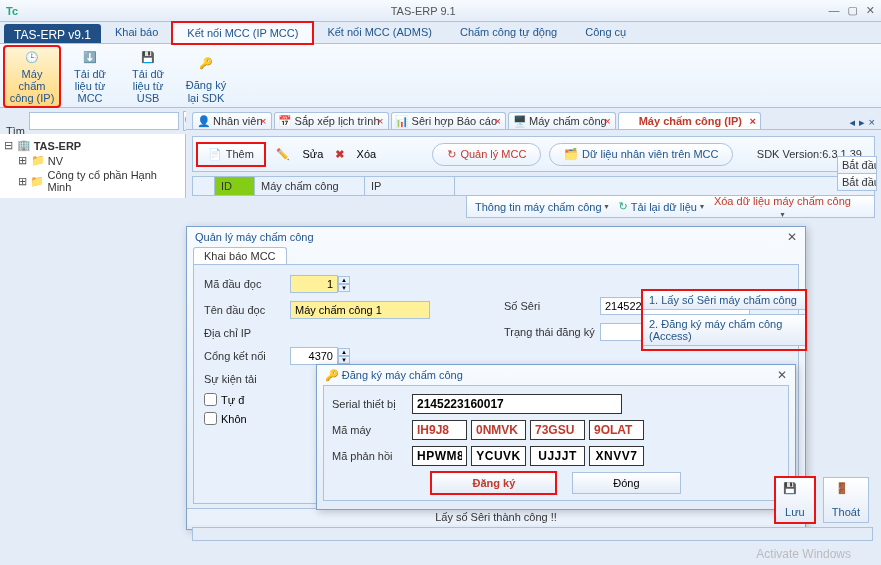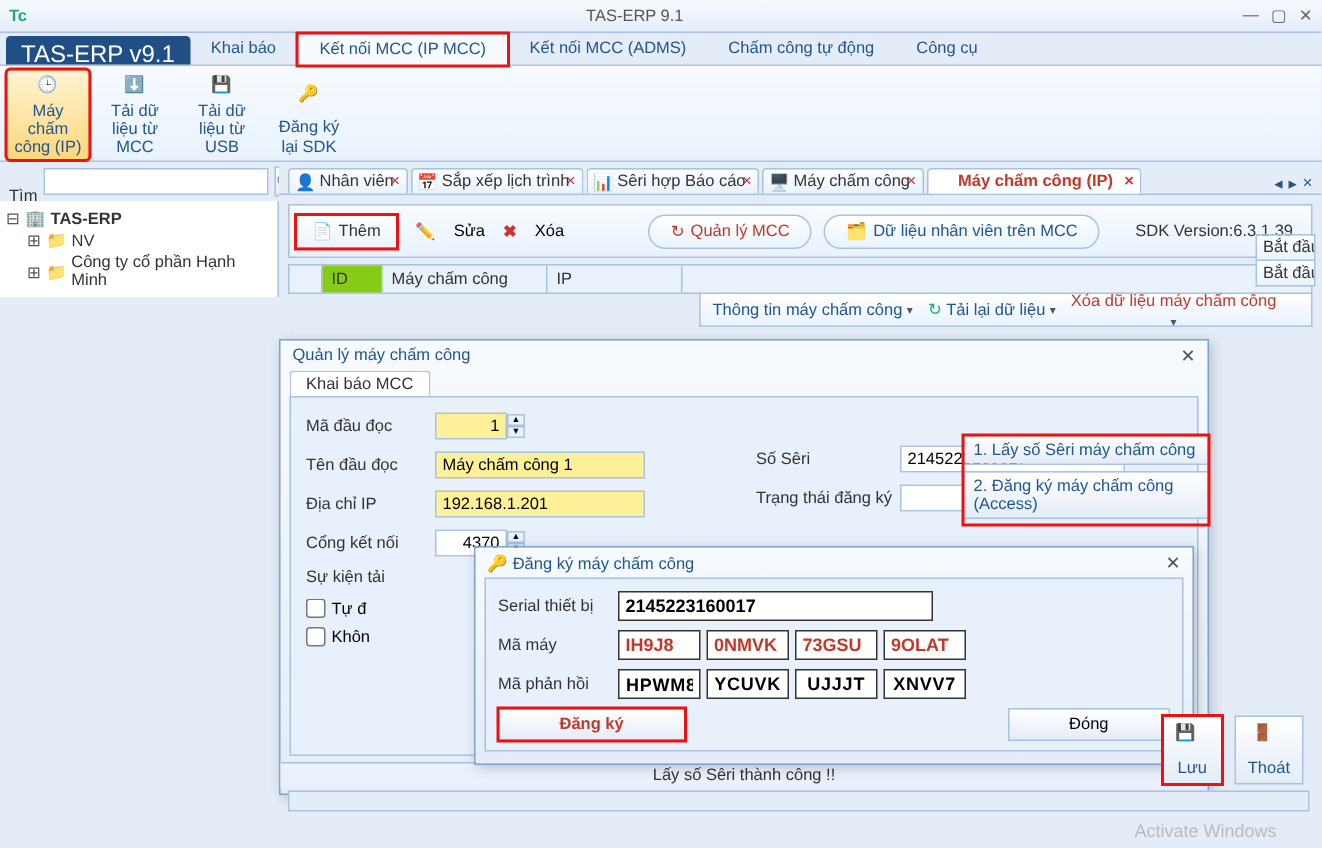--- a/index.html
+++ b/index.html
@@ -2,21 +2,21 @@
 <html><head>
 <meta charset="utf-8">
 <style>
   * { box-sizing: border-box; margin: 0; padding: 0; font-family: Tahoma, Arial, sans-serif; font-size: 11px; }
   body { background: #e4ecf7; width: 881px; height: 565px; overflow: hidden; position: relative; }
   .titlebar { height: 22px; background: linear-gradient(#f7fbff,#e4ecf7); border-bottom: 1px solid #a9c2e0; display: flex; align-items: center; padding: 0 6px; }
   .titlebar .title { flex: 1; text-align: center; color: #555; font-size: 11px; }
   .win-btns { display: flex; gap: 8px; font-size: 12px; color: #666; }
   .win-btns span { cursor: pointer; }
   .menubar { height: 22px; background: #e4ecf7; display: flex; align-items: stretch; border-bottom: 1px solid #a9c2e0; }
-  .menutab { background: #1f4f85; color: #fff; padding: 4px 10px; border-radius: 3px 3px 0 0; margin-left: 4px; margin-top: 2px; font-size: 16px; }
+  .menutab { background: #1f4f85; color: #fff; padding: 4px 10px; border-radius: 3px 3px 0 0; margin-left: 4px; margin-top: 2px; font-size: 12px; }
   .menuitem { padding: 4px 14px; color: #21568e; cursor: pointer; }
   .menuitem.active { background: #f7fbff; border: 1px solid #a9c2e0; border-bottom: 1px solid #f7fbff; margin-bottom: -1px; }
   .highlight-red { outline: 2px solid #e11; outline-offset: -1px; }
   .ribbon { height: 64px; background: linear-gradient(#f7fbff,#e9f2fc); border-bottom: 1px solid #a9c2e0; display: flex; align-items: stretch; padding: 2px 4px 0 4px; gap: 2px; }
   .rb-item { width: 56px; display: flex; flex-direction: column; align-items: center; justify-content: center; color: #21568e; text-align: center; line-height: 1.1; cursor: pointer; border: 1px solid transparent; border-radius: 3px; padding: 2px; }
   .rb-item:first-child { background: linear-gradient(#fff4d4,#ffd77a); border: 1px solid #d9a83f; }
   .rb-icon { width: 28px; height: 28px; margin-bottom: 2px; display: flex; align-items: center; justify-content: center; }
   .search-row { height: 26px; display: flex; align-items: center; gap: 4px; padding: 2px 6px; }
   .search-row label { color: #333; margin-top: 20px; }
   .search-row input { flex: 0 0 90px; border: 1px solid #a9c2e0; height: 18px; padding: 0 3px; background: #fff; }
@@ -65,21 +65,21 @@
   .footnote { position: absolute; bottom: 4px; left: 0; right: 0; text-align: center; color: #333; background: #eaf1fb; border-top: 1px solid #a9c2e0; padding: 2px; }
 
   .modal2 { left: 316px; top: 364px; width: 480px; height: 146px; }
   .modal2 .body2 { background: #e8f0fb; border: 1px solid #a9c2e0; margin: 0 6px; padding: 8px; height: 116px; }
   .fr2 { display: flex; align-items: center; margin-bottom: 6px; }
   .fr2 .lbl { width: 80px; color: #333; }
   .fr2 input { border: 1px solid #333; height: 20px; padding: 0 4px; font-weight: bold; font-size: 12px; }
   .serial-box { width: 210px; }
   .code-box { width: 55px; margin-right: 4px; color: #c0392b; }
   .code-box.black { color: #000; letter-spacing: .5px; text-align: center; }
-  .btn-row { display: flex; justify-content: space-between; gap: 16px; margin-top: 4px; }
+  .btn-row { display: flex; justify-content: center; gap: 16px; margin-top: 4px; }
   .btn-row .b { border: 1px solid #a9c2e0; background: linear-gradient(#fff,#e4ecf7); padding: 4px 40px; cursor: pointer; }
   .btn-row .b.red { color: #c0392b; font-weight: bold; }
 
   .right-panel { position: absolute; right: 4px; top: 156px; width: 40px; font-size: 11px; color: #333; }
   .right-panel .hdr { border: 1px solid #a9c2e0; border-bottom: none; padding: 2px 4px; background: linear-gradient(#fff,#e9f2fc); white-space: nowrap; overflow: hidden; }
 
   .save-thoat { position: absolute; right: 12px; bottom: 42px; display: flex; gap: 8px; }
   .st-btn { display: flex; flex-direction: column; align-items: center; border: 1px solid #a9c2e0; background: linear-gradient(#fff,#e4ecf7); padding: 4px 8px; cursor: pointer; color: #21568e; }
   .st-btn .ic { width: 22px; height: 22px; margin-bottom: 2px; }
 
@@ -237,21 +237,20 @@
                 <span>▾</span>
               </span>
           </span>
         </div>
         <div class="form-row">
           <span class="lbl">Tên đầu đọc</span>
           <input type="text" class="yellow" style="width: 140px;" value="Máy chấm công 1">
         </div>
         <div class="form-row">
           <span class="lbl">Địa chỉ IP</span>
-          <input type="text" class="yellow" style="width: 140px;" value="192.168.1.201">
         </div>
         <div class="form-row">
           <span class="lbl">Cổng kết nối</span>
           <span class="spin">
             <input type="text" value="4370" style="">
             <span class="btns">
                 <span>▴</span>
                 <span>▾</span>
               </span>
           </span>

